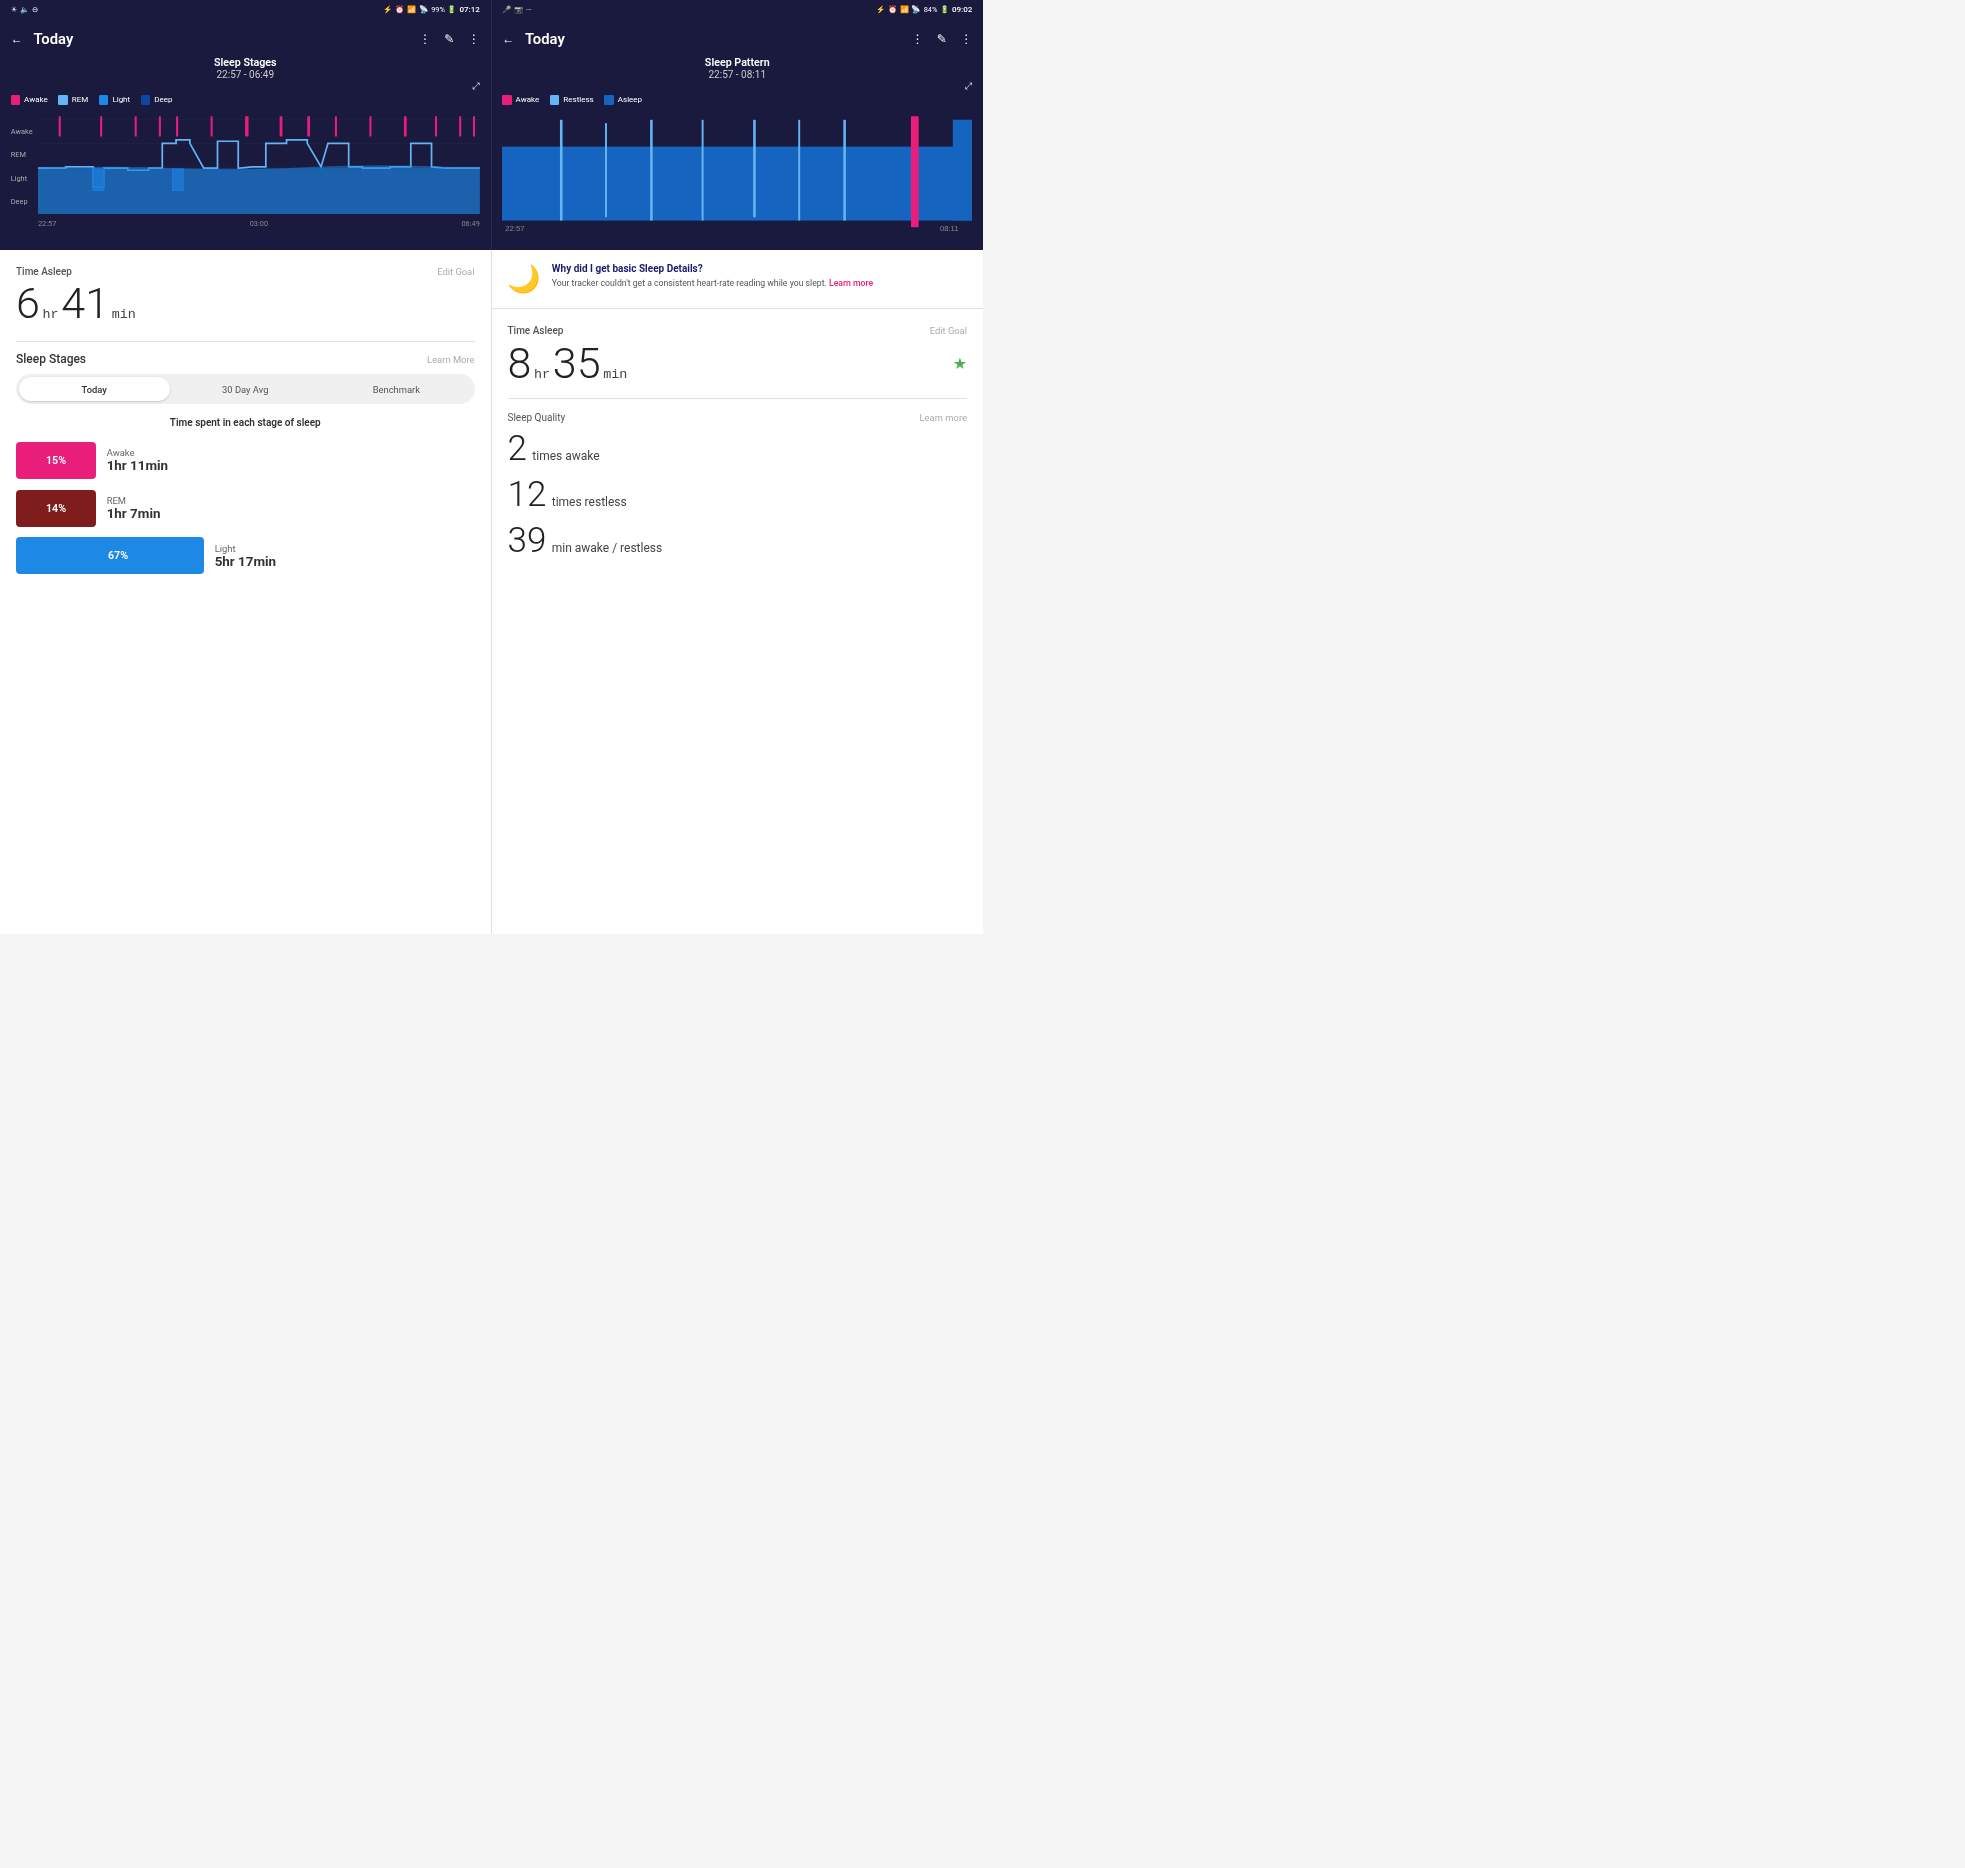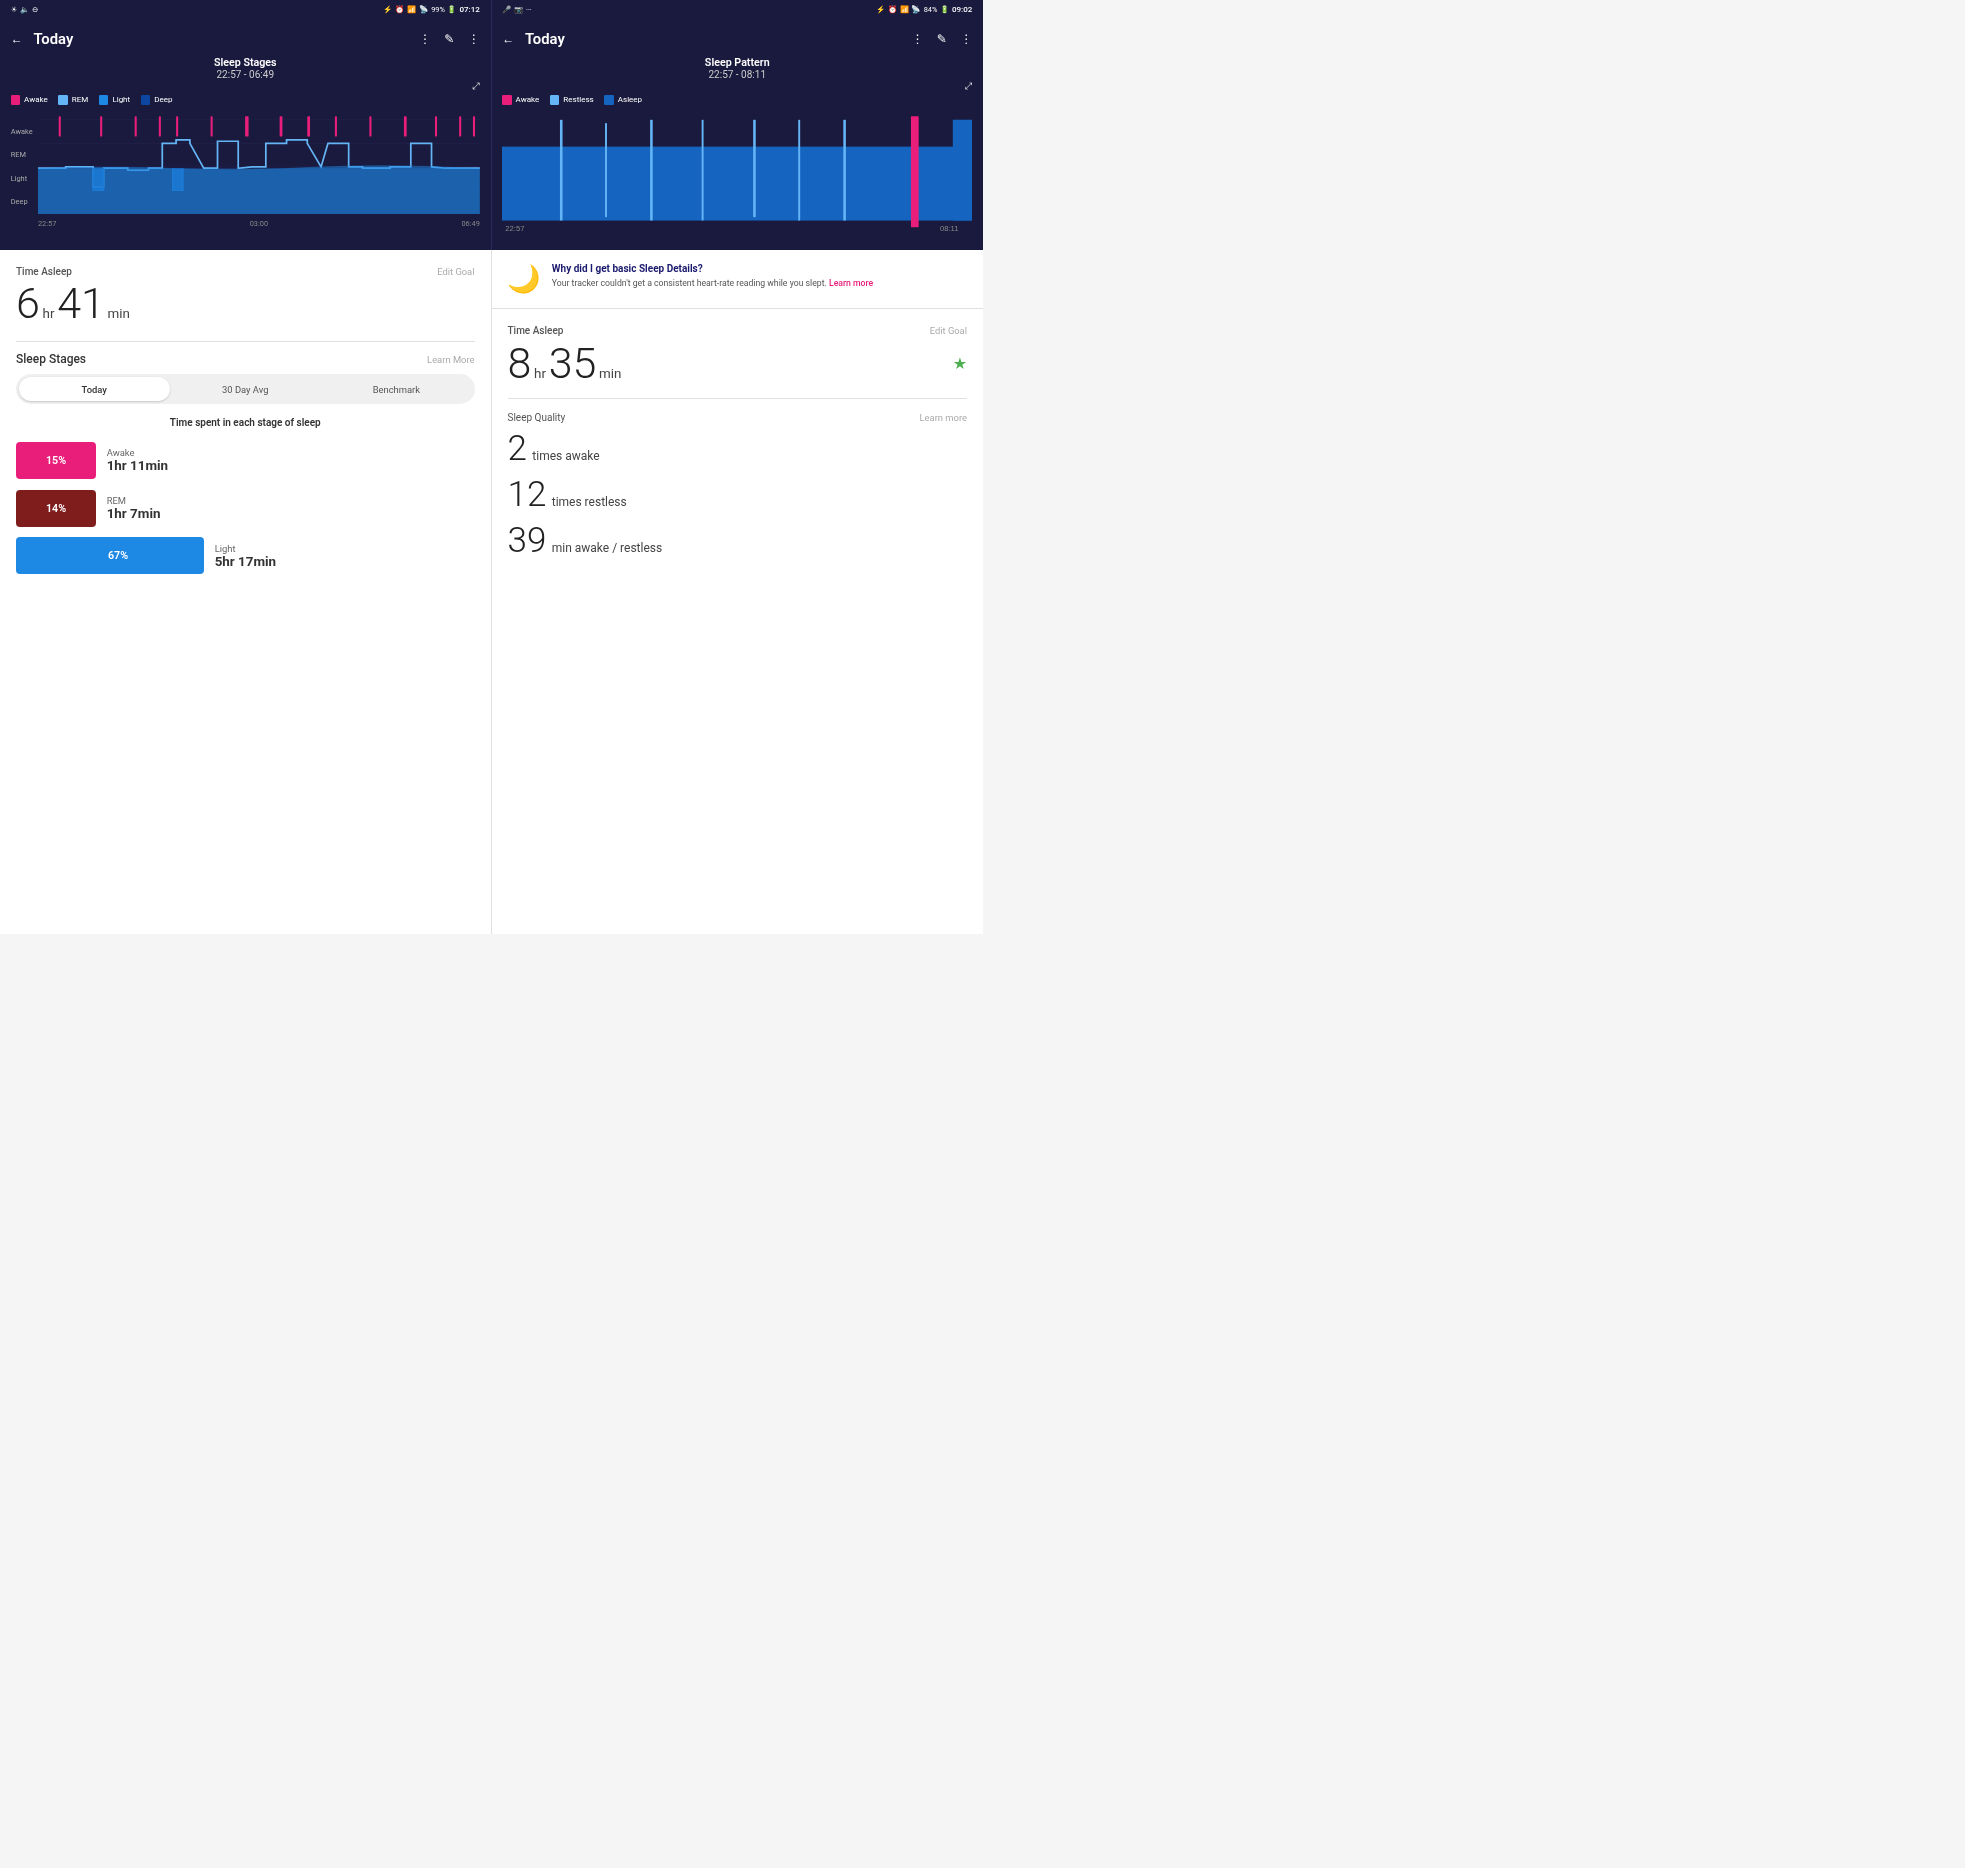--- a/index.html
+++ b/index.html
@@ -203,20 +203,21 @@
     }
     .big-number {
       font-size: 43px;
       font-weight: 300;
       color: #222;
       line-height: 1;
     }
     .time-unit {
       font-size: 13.4px;
       color: #444;
+      font-family: Liberation Mono, monospace;
     }
 
     
     .sleep-stages-header {
       display: flex;
       justify-content: space-between;
       align-items: center;
       margin-bottom: 8px;
     }
     .sleep-stages-title {

